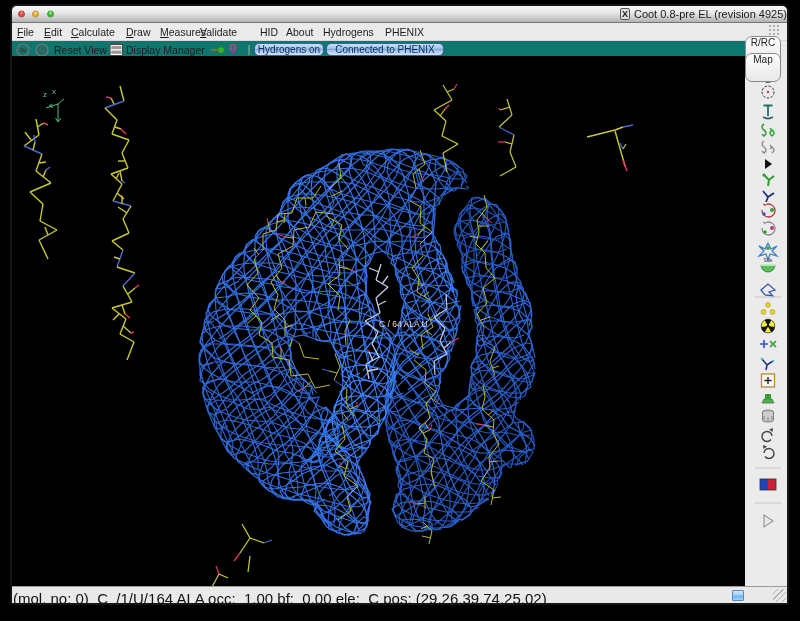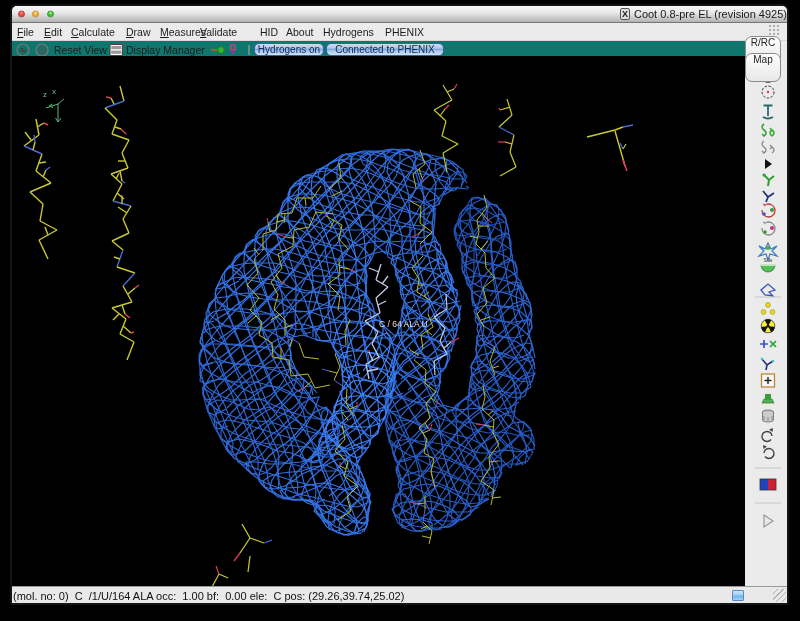--- a/index.html
+++ b/index.html
@@ -20,21 +20,21 @@
 #menubar{position:absolute;left:0;top:17px;right:0;height:18px;background:#ebebeb;border-bottom:1px solid #d8d8d8;font-size:10.5px;color:#1c1c1c;text-align:right;}
 #menubar span{position:absolute;top:3px;}
 #menubar u{text-decoration:underline;text-underline-offset:1px;}
 #toolbar{position:absolute;left:0;top:35px;right:0;height:16px;background:#0f766e;font-size:10.5px;color:#1c1c1c;}
 .tbtxt{position:absolute;top:3px;}
 .pill{position:absolute;top:2px;height:13px;border:1px solid #3a5f9e;border-radius:5px;
   background:linear-gradient(#ccdff4 0%,#a8c6ea 38%,#7fa8d8 50%,#a8c6ea 62%,#cfe2f6 100%);
   font-size:10px;color:#102c60;text-align:center;line-height:12px;}
 #rightpanel{position:absolute;top:35px;right:0;width:42px;bottom:17px;background:#ebebeb;}
 #canvas3d{position:absolute;left:0px;top:50px;width:733px;height:531px;background:#000;}
-#statusbar{position:absolute;left:0;right:0;bottom:0;height:17px;background:#e9e9e9;border-top:1px solid #9a9a9a;font-size:11px;color:#111;}
+#statusbar{position:absolute;left:0;right:0;bottom:0;height:17px;background:#e9e9e9;border-top:1px solid #9a9a9a;font-size:15px;color:#111;}
 #statusbar .txt{position:absolute;left:1px;top:3px;white-space:pre;}
 #sb-blue{position:absolute;right:43px;top:3px;width:12px;height:11px;border:1px solid #5a89c8;
  background:linear-gradient(#cfe6fa 0%,#9fd0f2 45%,#6fb4e8 55%,#9ed2f4 100%);border-radius:1px;}
 #grip{position:absolute;right:1px;bottom:1px;width:13px;height:13px;background:
  repeating-linear-gradient(135deg, transparent 0 3px, #b2b2b2 3px 4px);}
 #dots{position:absolute;right:16px;top:-16px;width:2px;height:2px;background:#9a9a9a;border-radius:50%;
  box-shadow:4px 0 #9a9a9a,8px 0 #9a9a9a,0 4px #9a9a9a,4px 4px #9a9a9a,8px 4px #9a9a9a,0 8px #9a9a9a,4px 8px #9a9a9a,8px 8px #9a9a9a;}
 .rbtn{position:absolute;right:6px;width:36px;height:29px;border:1px solid #8a8a8a;border-radius:7px;
  background:linear-gradient(#fdfdfd,#e8e8e8);font-size:10px;color:#222;text-align:center;line-height:12px;}
 </style>

